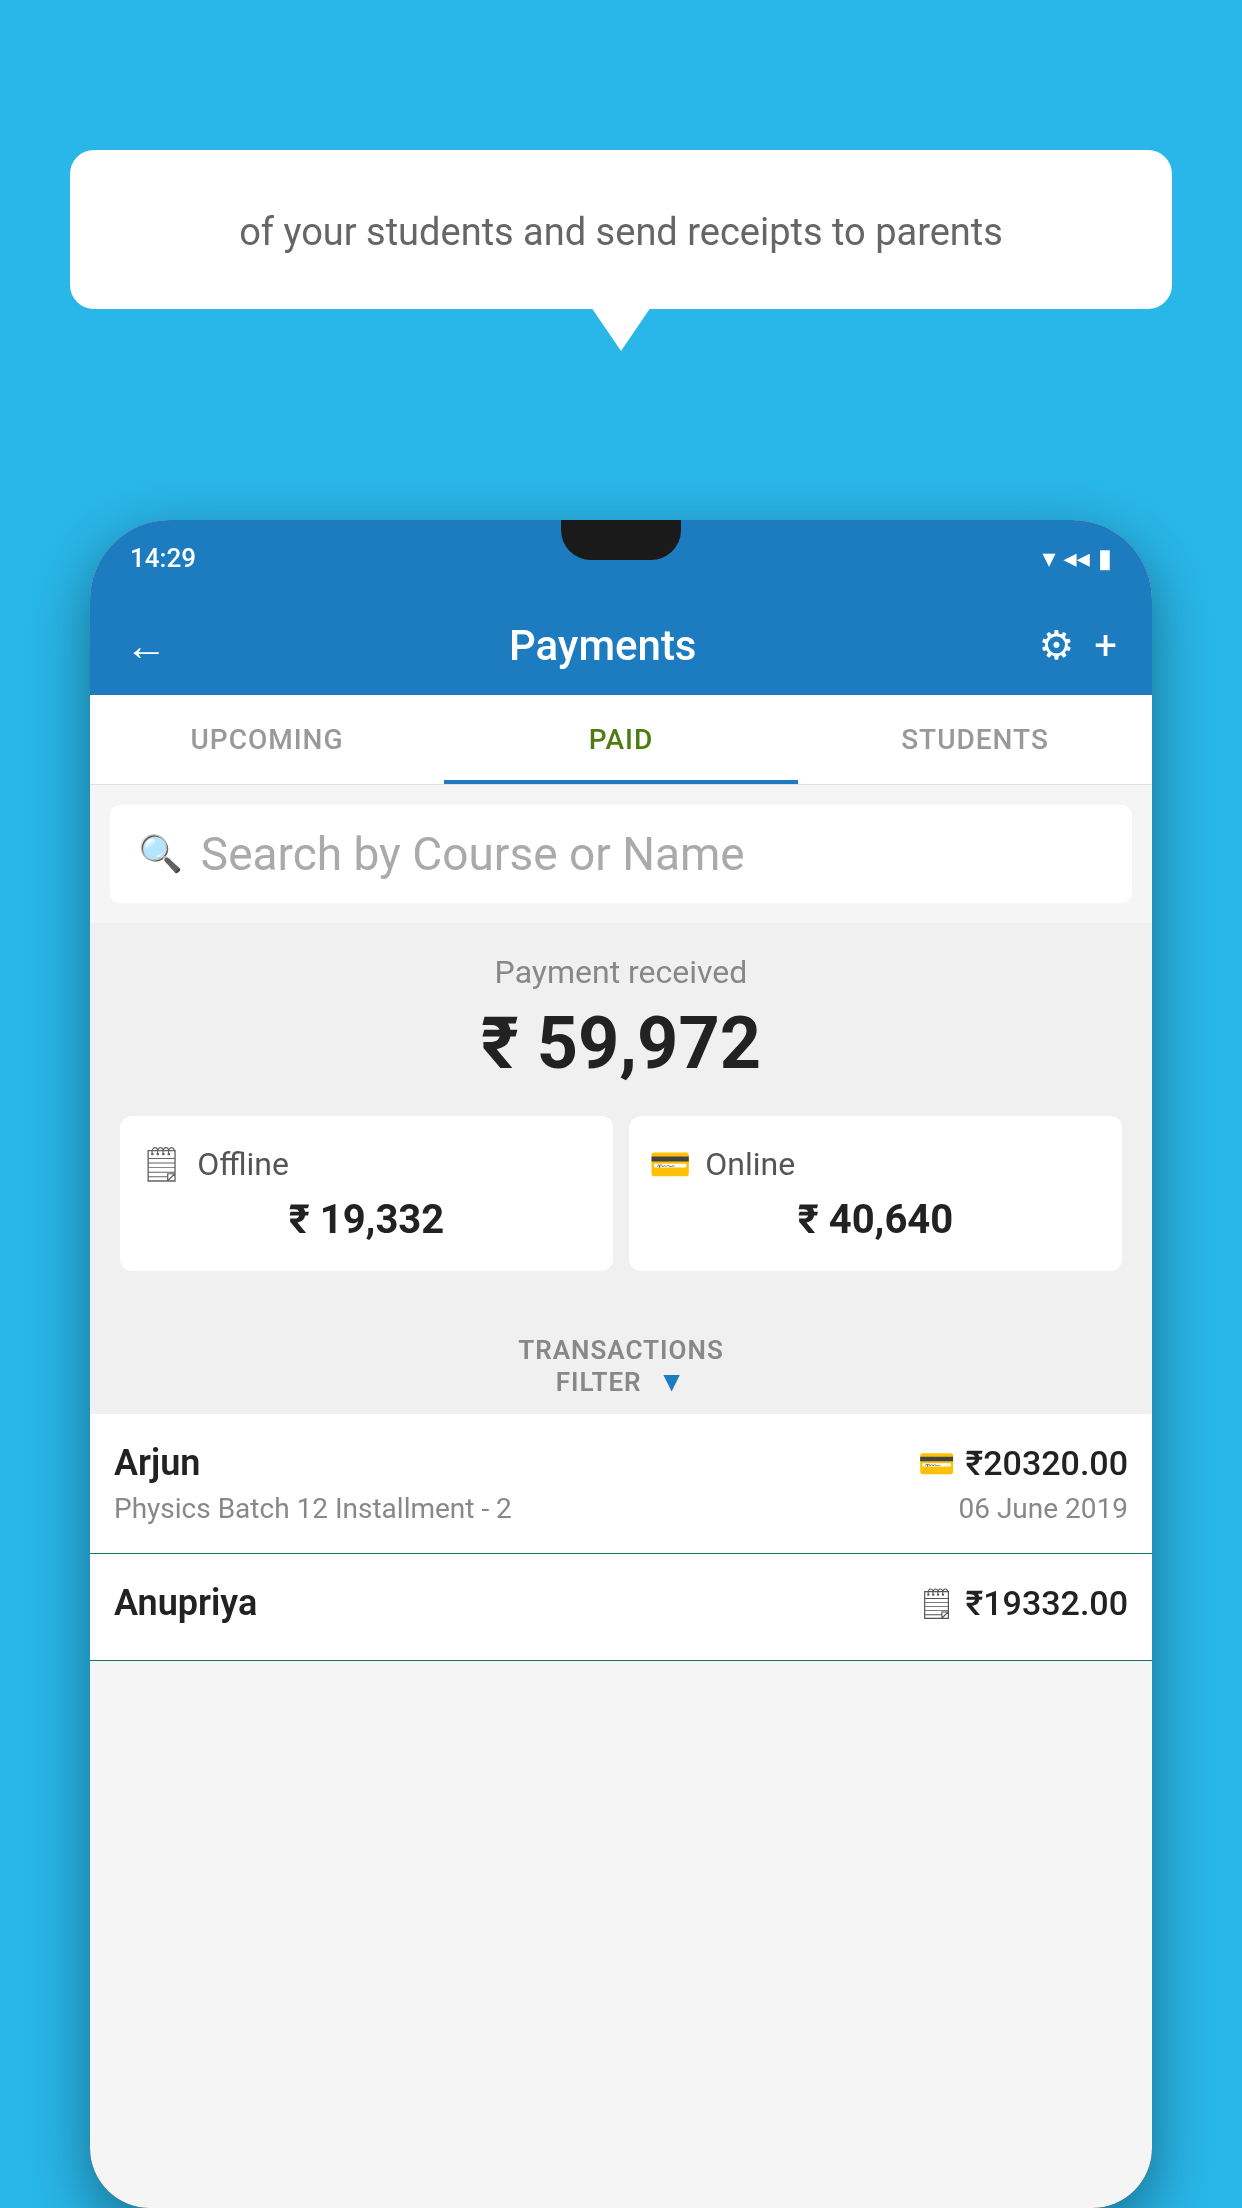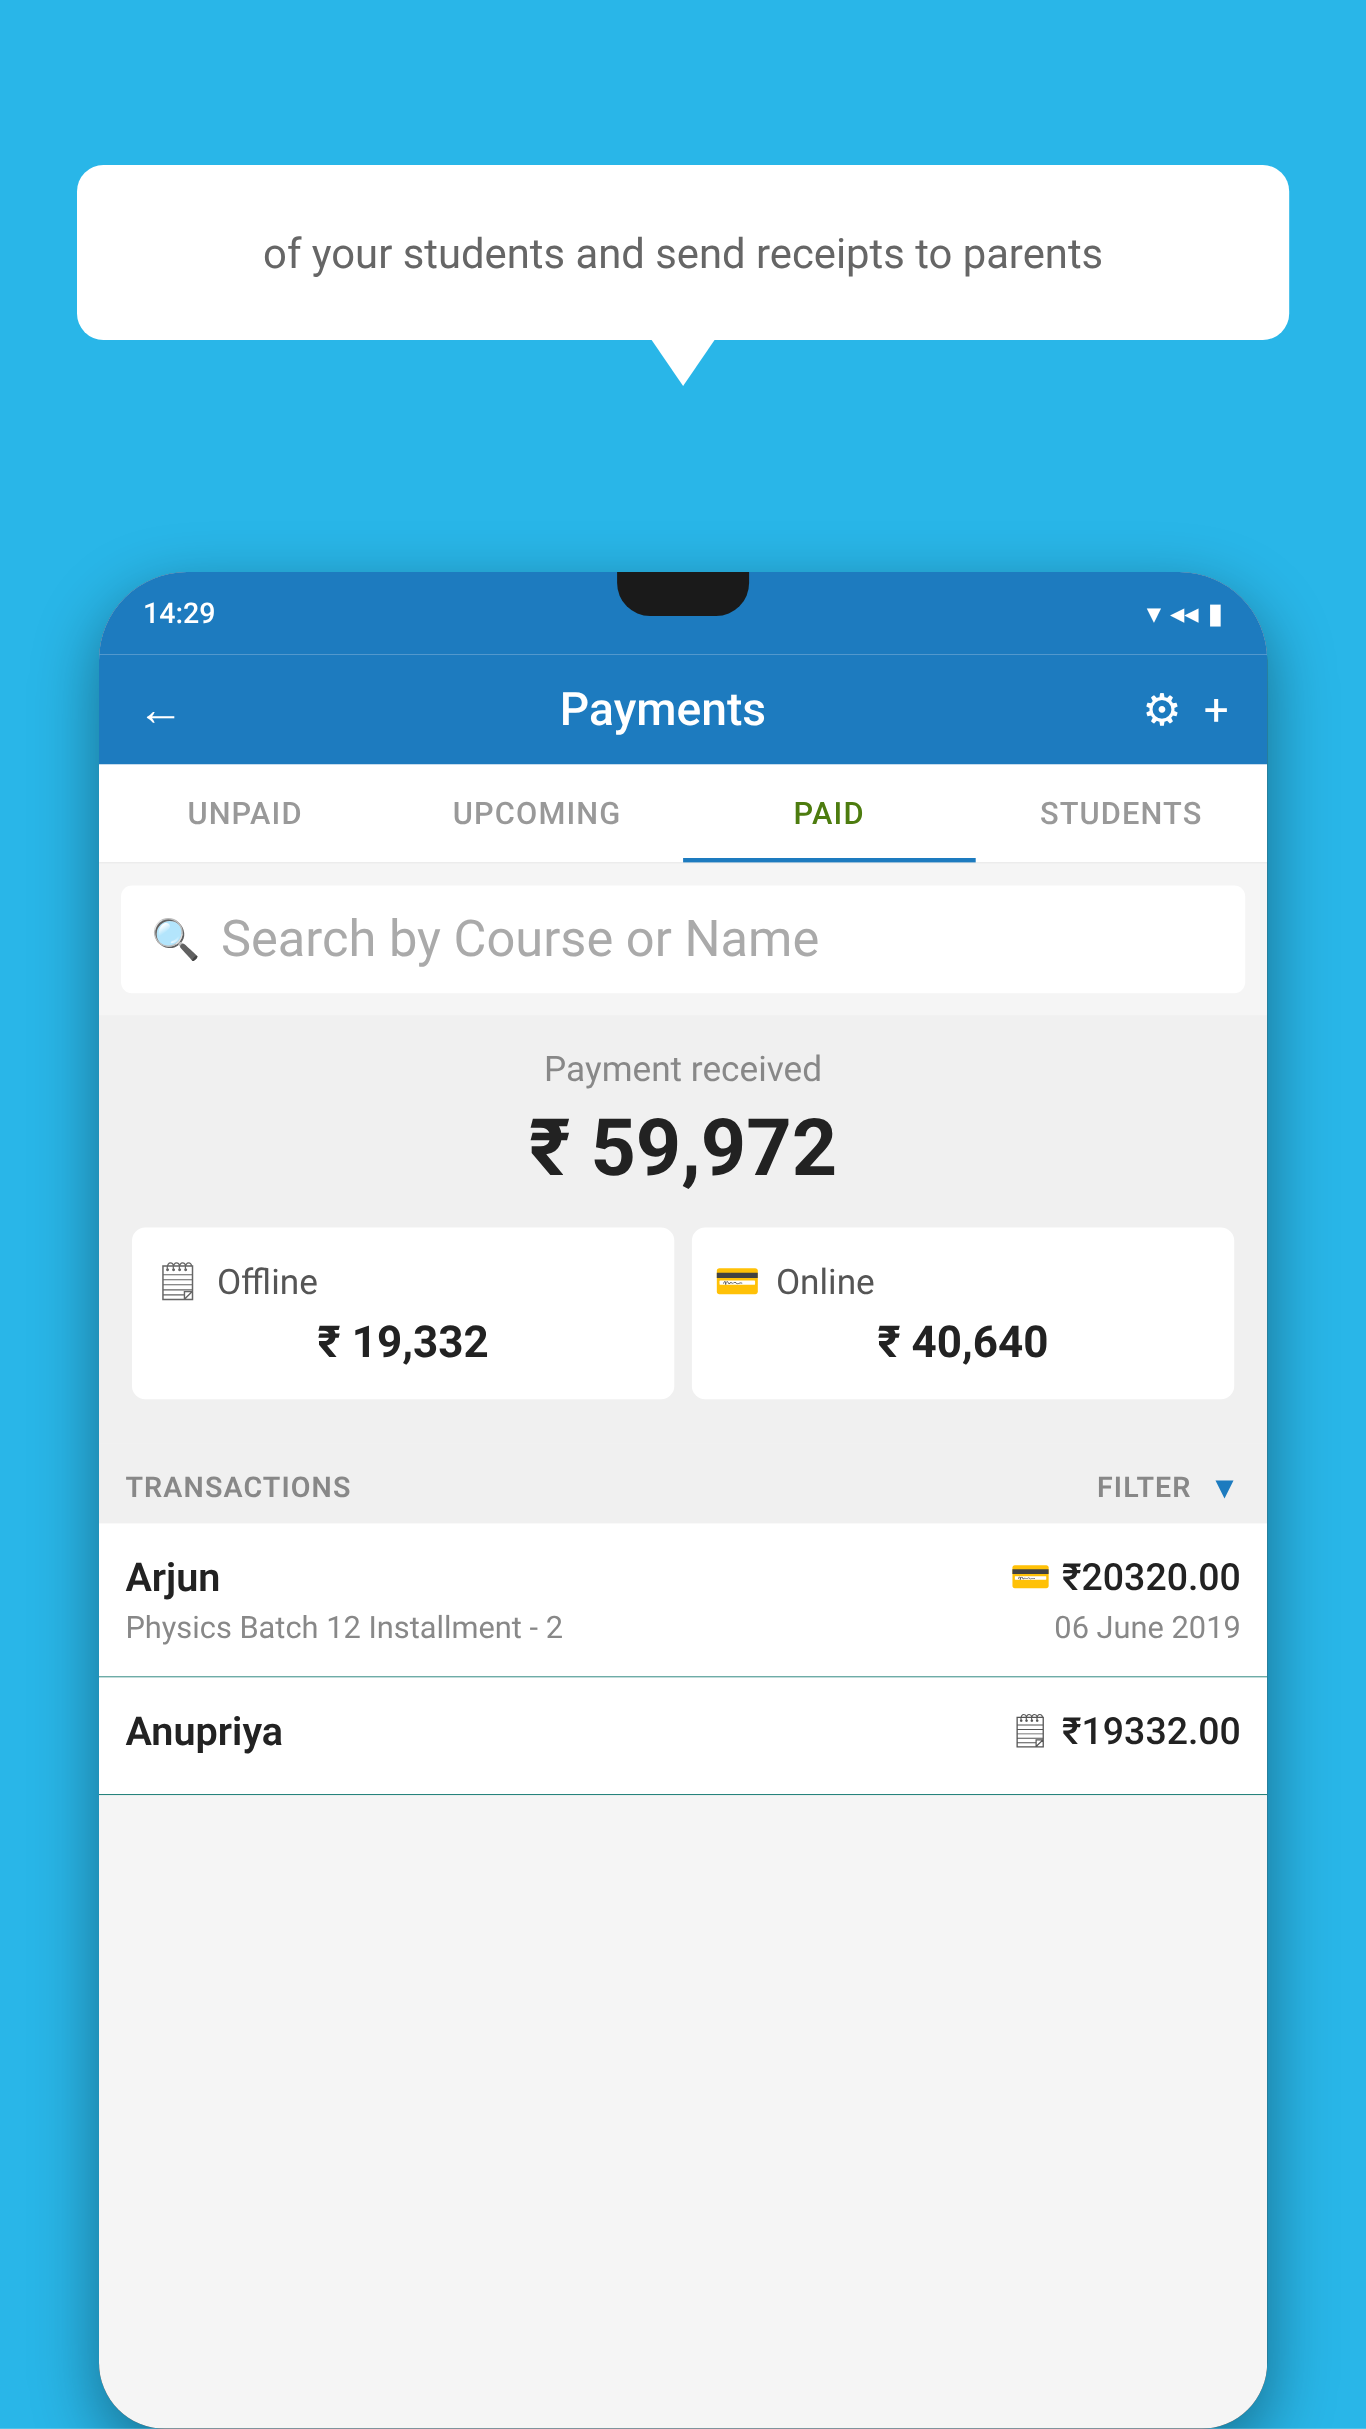--- a/index.html
+++ b/index.html
@@ -264,20 +264,21 @@
       color: #222;
     }
 
     
     .transactions-header {
       display: flex;
       justify-content: space-between;
       align-items: center;
       padding: 24px 24px 16px;
       background: #f0f0f0;
+      flex-direction: column;
     }
 
     .transactions-label {
       color: #888;
       font-size: 26px;
       font-weight: 600;
       letter-spacing: 1px;
     }
 
     .filter-btn {
@@ -382,23 +383,20 @@
       <span class="back-arrow">←</span>
       <span class="header-title">Payments</span>
       <div class="header-icons">
         <span class="header-icon">⚙</span>
         <span class="header-icon">+</span>
       </div>
     </div>
 
     <div class="tabs-container">
       <div class="tab">
-        <span>UNPAID</span>
-      </div>
-      <div class="tab">
         <span>UPCOMING</span>
       </div>
       <div class="tab active">
         <span>PAID</span>
       </div>
       <div class="tab">
         <span>STUDENTS</span>
       </div>
     </div>
 

